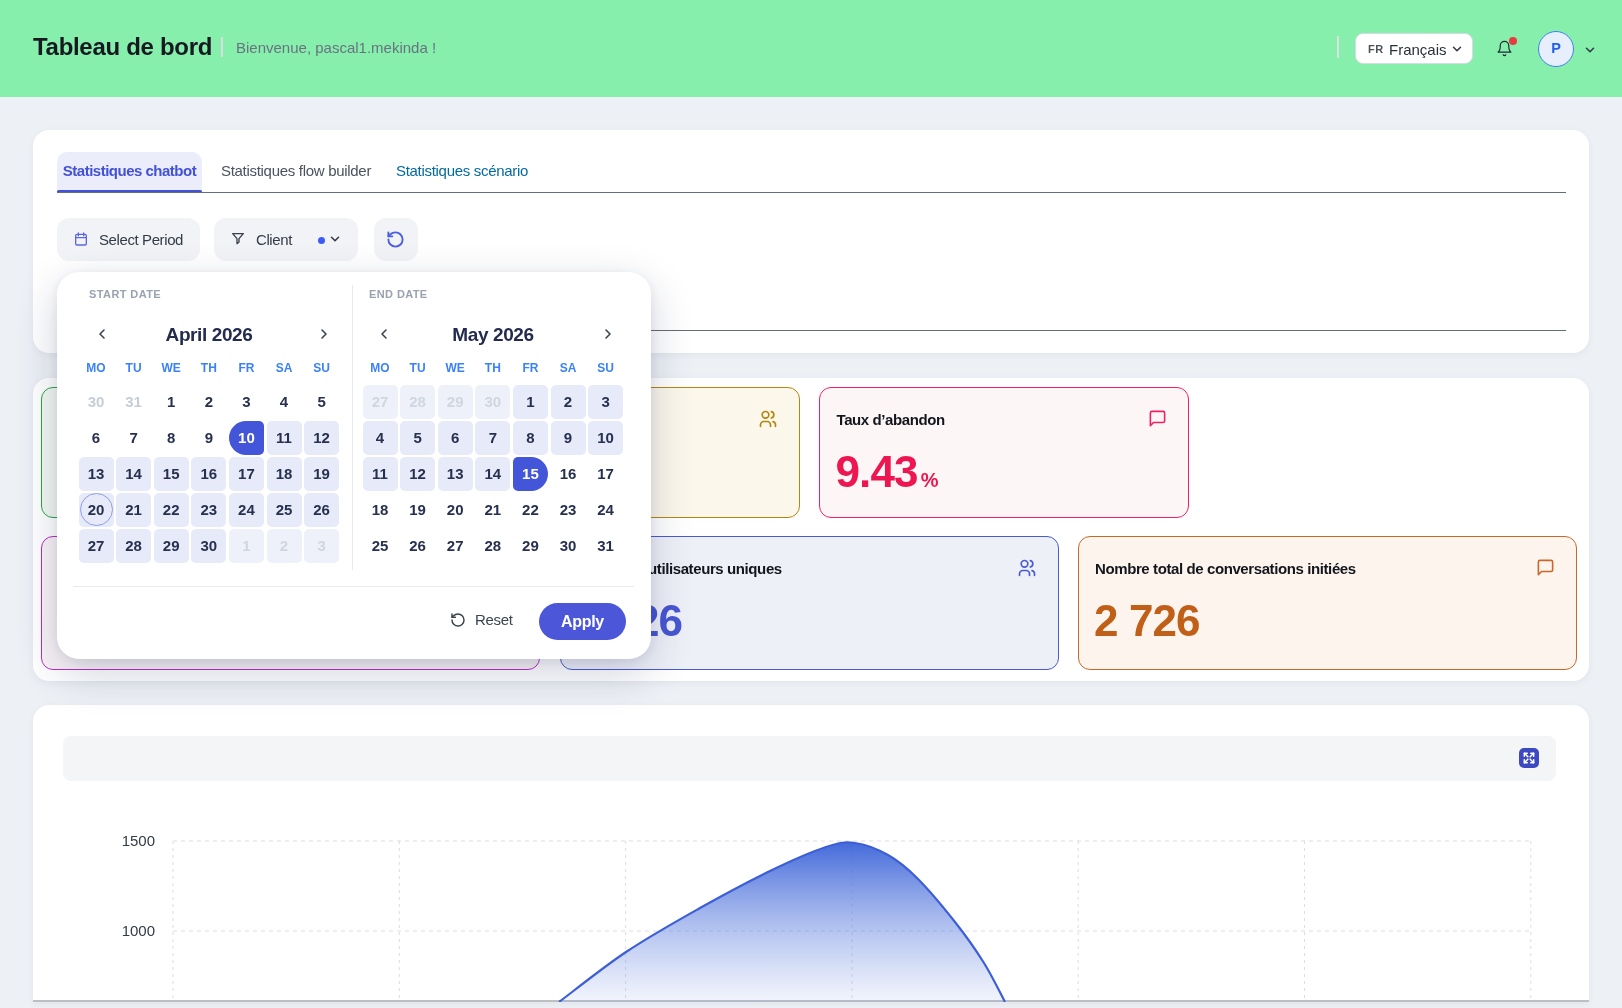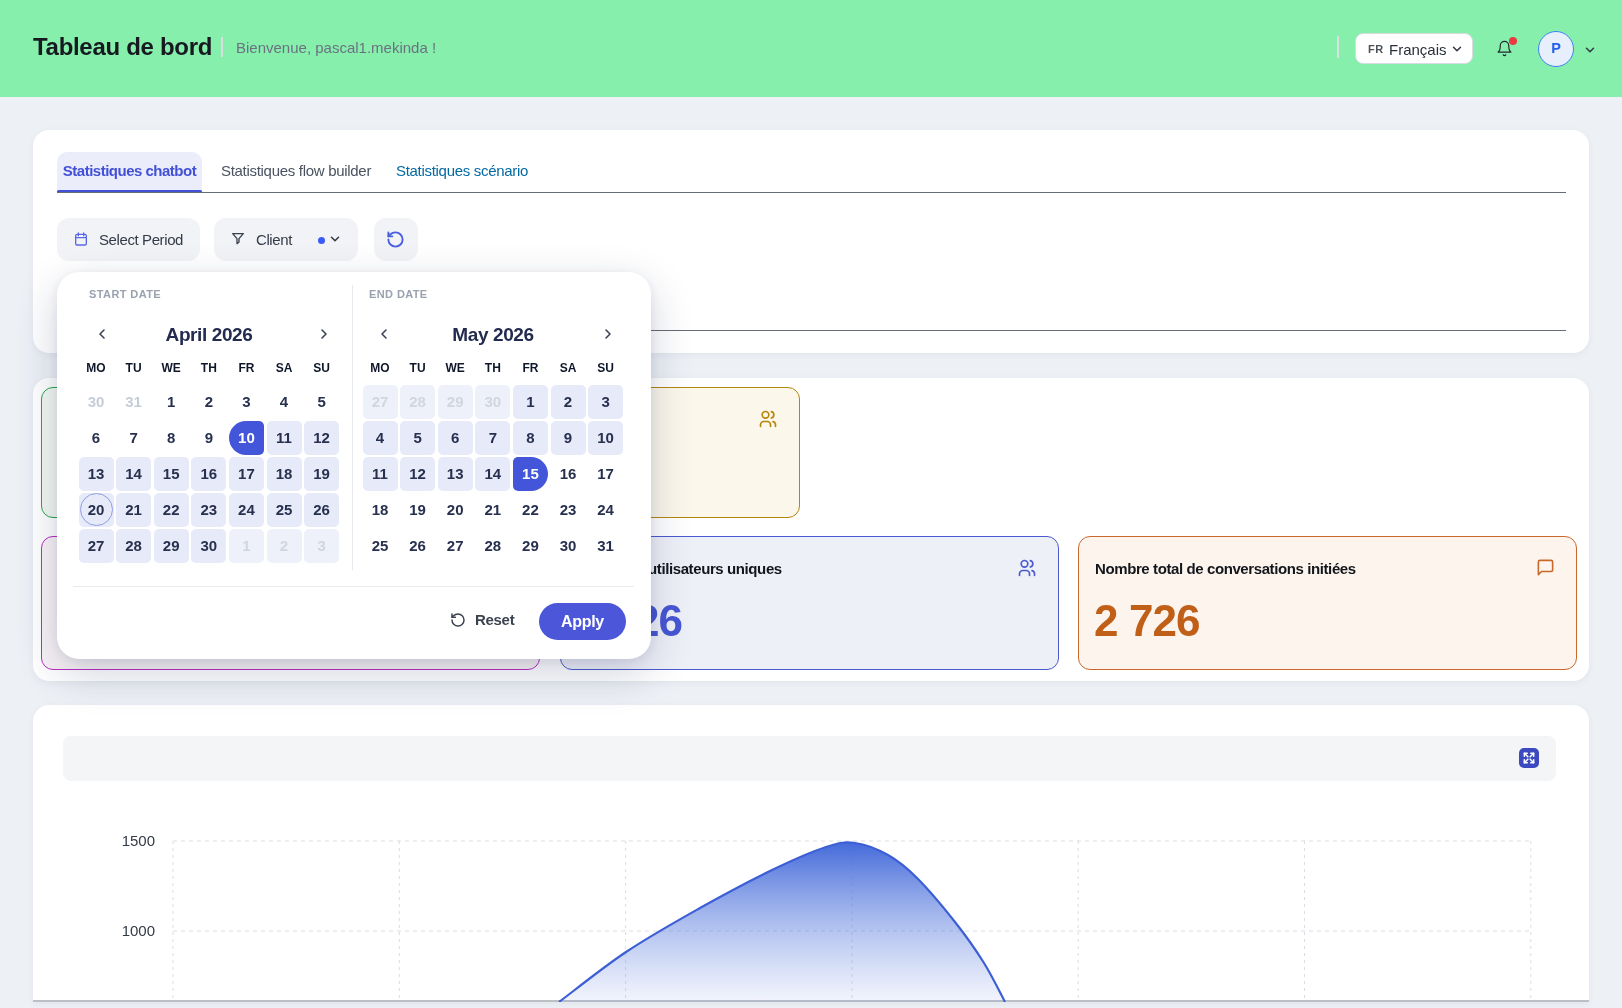--- a/index.html
+++ b/index.html
@@ -57,34 +57,34 @@
 #chhdr { position:absolute; left:30px; top:31px; width:1493px; height:45px; background:#f3f5f7; border-radius:8px; }
 #chtitle { position:absolute; left:17px; top:12px; font-size:17.5px; font-weight:700; color:#15181d; letter-spacing:-0.3px; }
 #chexp { position:absolute; right:17px; top:12px; width:20px; height:20px; background:#3c49c0; border-radius:5px; }
 #chexp svg { position:absolute; left:3px; top:3px; }
 
 
 #pop { position:absolute; left:57px; top:272px; width:594px; height:387px; background:#fff; border-radius:22px;
   box-shadow:0 14px 44px rgba(25,35,80,0.20), 0 2px 10px rgba(25,35,80,0.08); }
 .datelbl { position:absolute; top:16px; font-size:11px; font-weight:700; color:#9aa2af; letter-spacing:0.4px; }
 .month { position:absolute; top:52px; font-size:19px; font-weight:700; color:#232c4e; letter-spacing:-0.4px; text-align:center; }
-.wd { position:absolute; width:35px; text-align:center; font-size:12px; font-weight:700; color:#0f172a; }
+.wd { position:absolute; width:35px; text-align:center; font-size:12px; font-weight:700; color:#3b82f6; }
 .cell { position:absolute; width:35px; height:34px; line-height:34px; text-align:center;
   font-size:15px; font-weight:700; color:#27304f; border-radius:5px; }
 .cell.range { background:#e7eaf8; }
 .cell.mut { color:#c7cdd8; }
 .cell.mutr { background:#eff1fa; color:#d0d6e0; }
 .cell.selstart { background:#4355d8; color:#fff; border-radius:17px 5px 5px 17px; }
 .cell.selend { background:#4355d8; color:#fff; border-radius:5px 17px 17px 5px; }
 .ringel { position:absolute; left:1px; top:0px; width:33px; height:33px; border:1px solid #8e9ee5; border-radius:50%; }
 #caldiv { position:absolute; left:295px; top:13px; width:1px; height:285px; background:#e7e9ee; }
 #pophr { position:absolute; left:16px; top:314px; width:561px; height:1px; background:#e8eaee; }
 #resetw { position:absolute; left:393px; top:339px; }
 #resetw svg { vertical-align:-3px; }
-#resetw span { font-size:15px; font-weight:700; color:#3c434f; margin-left:9px; letter-spacing:-0.3px; }
+#resetw span { font-size:15px; font-weight:400; color:#3c434f; margin-left:9px; letter-spacing:-0.3px; }
 #applyb { position:absolute; left:482px; top:331px; width:87px; height:37px; background:#4b57d8; border-radius:19px;
   color:#fff; font-size:16px; font-weight:700; text-align:center; line-height:37px; letter-spacing:-0.3px; }
 </style></head>
 <body>
 
 <div id="hdr">
   <div id="h1t">Tableau de bord</div>
   <div id="hdiv"></div>
   <div id="hwel">Bienvenue, pascal1.mekinda !</div>
   <div id="hdiv2"></div>
@@ -153,20 +153,27 @@
 </div>
 <div class="scard" style="left:396.8px;top:9px;width:370.5px;height:131px;border-color:#b5860e;background:#fbf7eb">
 
 <div class="cicon"><svg width="20" height="20" viewBox="0 0 24 24" fill="none" stroke="#b5860e" stroke-width="2" stroke-linecap="round" stroke-linejoin="round">
           <circle cx="9" cy="7" r="4"></circle>
           <path d="M3 21v-2a4 4 0 0 1 4-4h4a4 4 0 0 1 4 4v2"></path>
           <path d="M16 3.13a4 4 0 0 1 0 7.75"></path>
           <path d="M21 21v-2a4 4 0 0 0-3-3.85"></path>
         </svg></div>
 </div>
+<div class="scard" style="left:785.5px;top:9px;width:370.5px;height:131px;border-color:#f02066;background:#fdf6f7">
+<div class="ct" style="left:17px">Taux d’abandon</div>
+<div class="cicon"><svg width="19" height="19" viewBox="0 0 24 24" fill="none" stroke="#f02066" stroke-width="2" stroke-linecap="round" stroke-linejoin="round">
+          <path d="M21 15a2 2 0 0 1-2 2H7l-4 4V5a2 2 0 0 1 2-2h14a2 2 0 0 1 2 2z"></path>
+        </svg></div>
+<div class="cv" style="left:16px;color:#ed1650">9.43<span class="pct"> %</span></div>
+    </div>
 <div class="scard" style="left:8px;top:158px;width:499px;height:134px;border-color:#bb2cc4;background:#f8f3f5">
 
 <div class="cicon"><svg width="19" height="19" viewBox="0 0 24 24" fill="none" stroke="#bb2cc4" stroke-width="2" stroke-linecap="round" stroke-linejoin="round">
           <path d="M21 15a2 2 0 0 1-2 2H7l-4 4V5a2 2 0 0 1 2-2h14a2 2 0 0 1 2 2z"></path>
         </svg></div>
 </div>
 <div class="scard" style="left:526.5px;top:158px;width:499px;height:134px;border-color:#4a5ad0;background:#eef0f8">
 <div class="ct" style="left:17px">Nombre d’utilisateurs uniques</div>
 <div class="cicon"><svg width="20" height="20" viewBox="0 0 24 24" fill="none" stroke="#4a5ad0" stroke-width="2" stroke-linecap="round" stroke-linejoin="round">
           <circle cx="9" cy="7" r="4"></circle>

